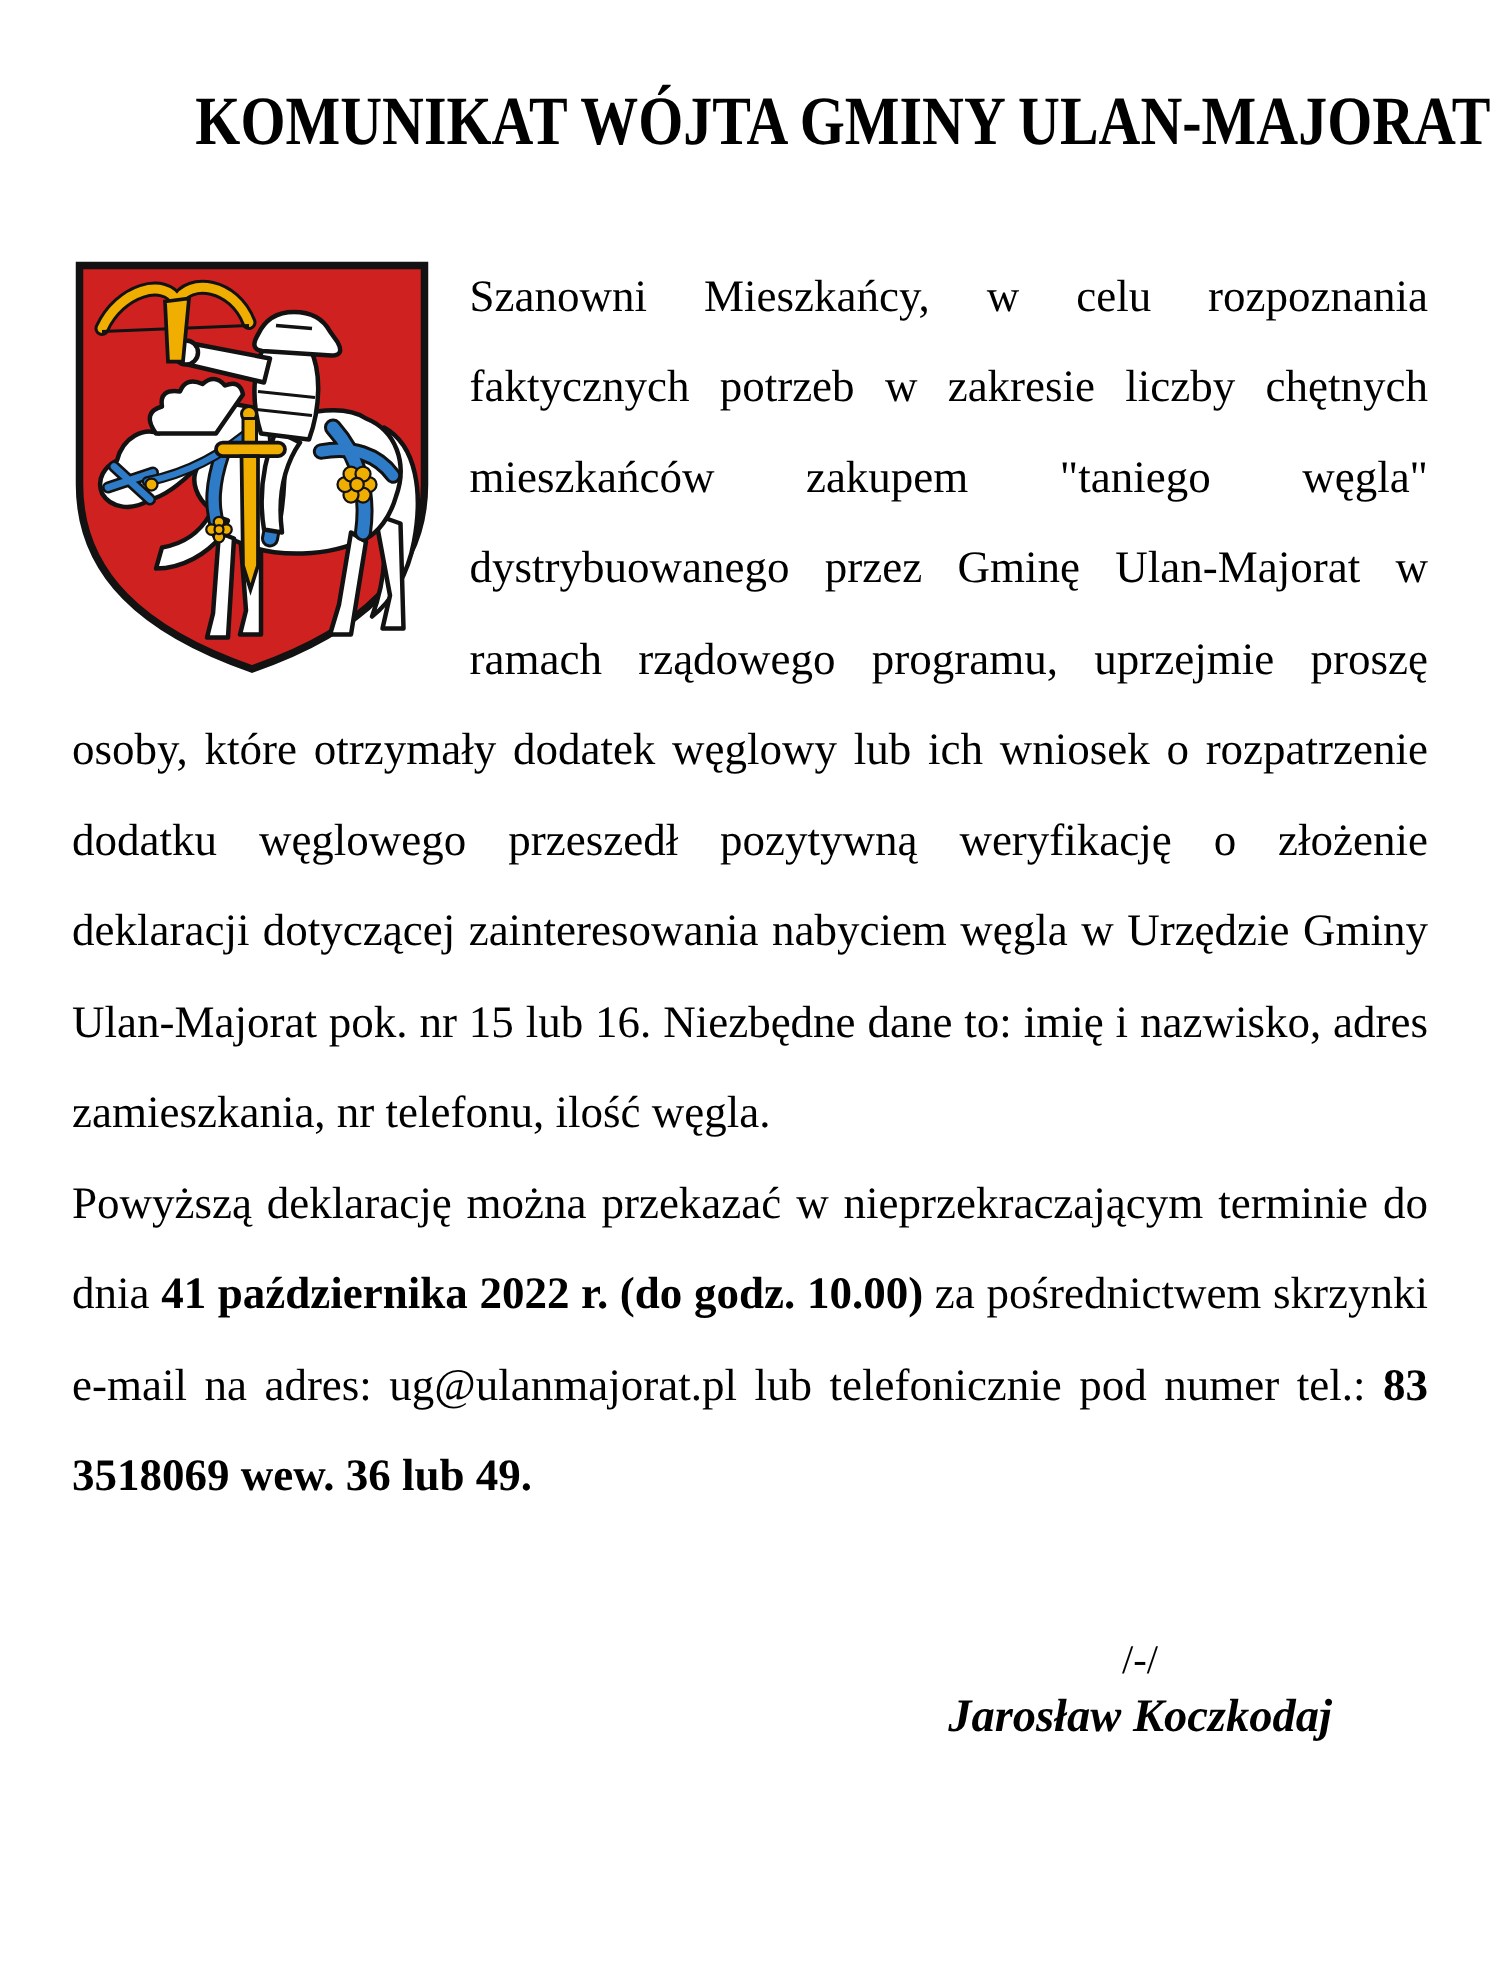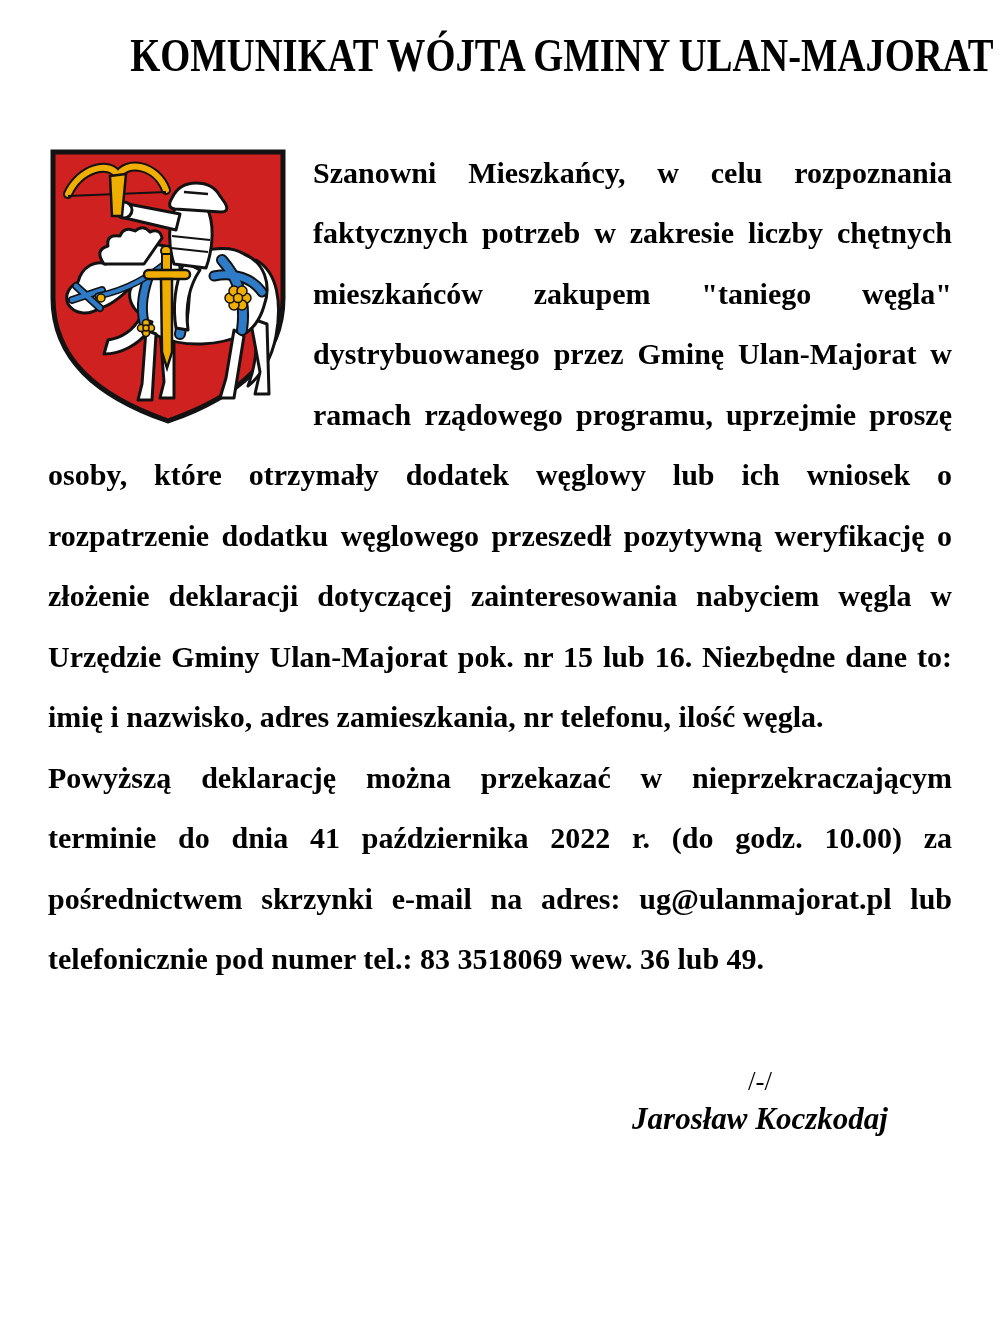--- a/index.html
+++ b/index.html
@@ -7,21 +7,21 @@
     padding: 0;
     background: #ffffff;
   }
   .page {
     position: relative;
     width: 1000px;
     height: 1161px;
     margin: 0 auto;
     background: #ffffff;
     box-sizing: border-box;
-    padding: 31px 48px 0 48px;
+    padding: 56px 48px 0 48px;
     overflow: hidden;
     font-family: "Liberation Serif", serif;
     color: #000000;
   }
   .doc-title {
     text-align: center;
     font-size: 46px;
     font-weight: bold;
     line-height: 1.08;
     margin: 0;
@@ -38,21 +38,21 @@
     line-height: 60.5px;
     text-align: justify;
   }
   .crest {
     float: left;
     width: 240px;
     height: 278px;
     margin: 5px 25px 14px 0;
   }
   .crest svg { display: block; width: 240px; height: 278px; }
-  .doc-body p { margin: 0; font-weight: bold; }
+  .doc-body p { margin: 0; }
   .signature {
     clear: both;
     width: 320px;
     margin: 72px 32px 0 auto;
     text-align: center;
     line-height: 38px;
   }
   .sig-role  { font-size: 30px; font-weight: bold; }
   .sig-mark  { font-size: 27px; }
   .sig-name  { font-size: 31px; font-weight: bold; font-style: italic; }

